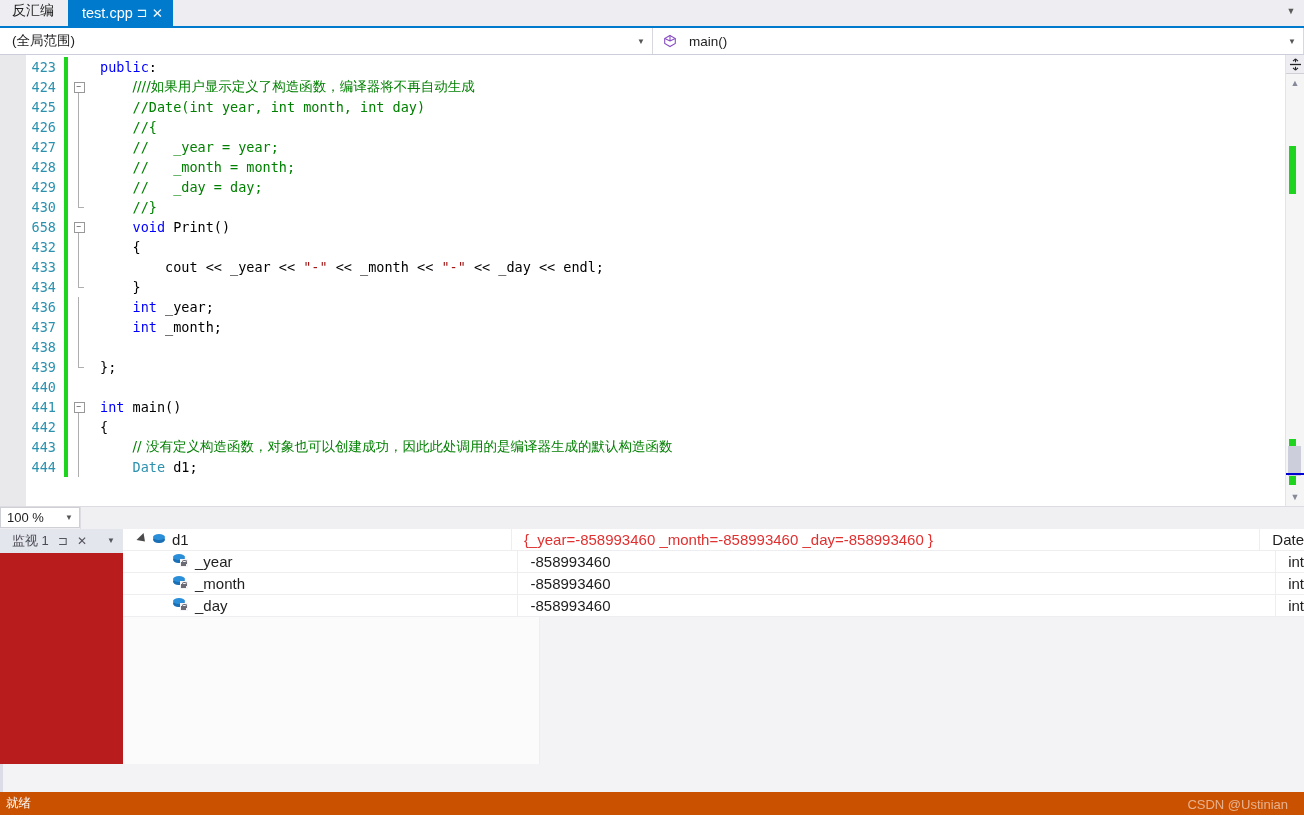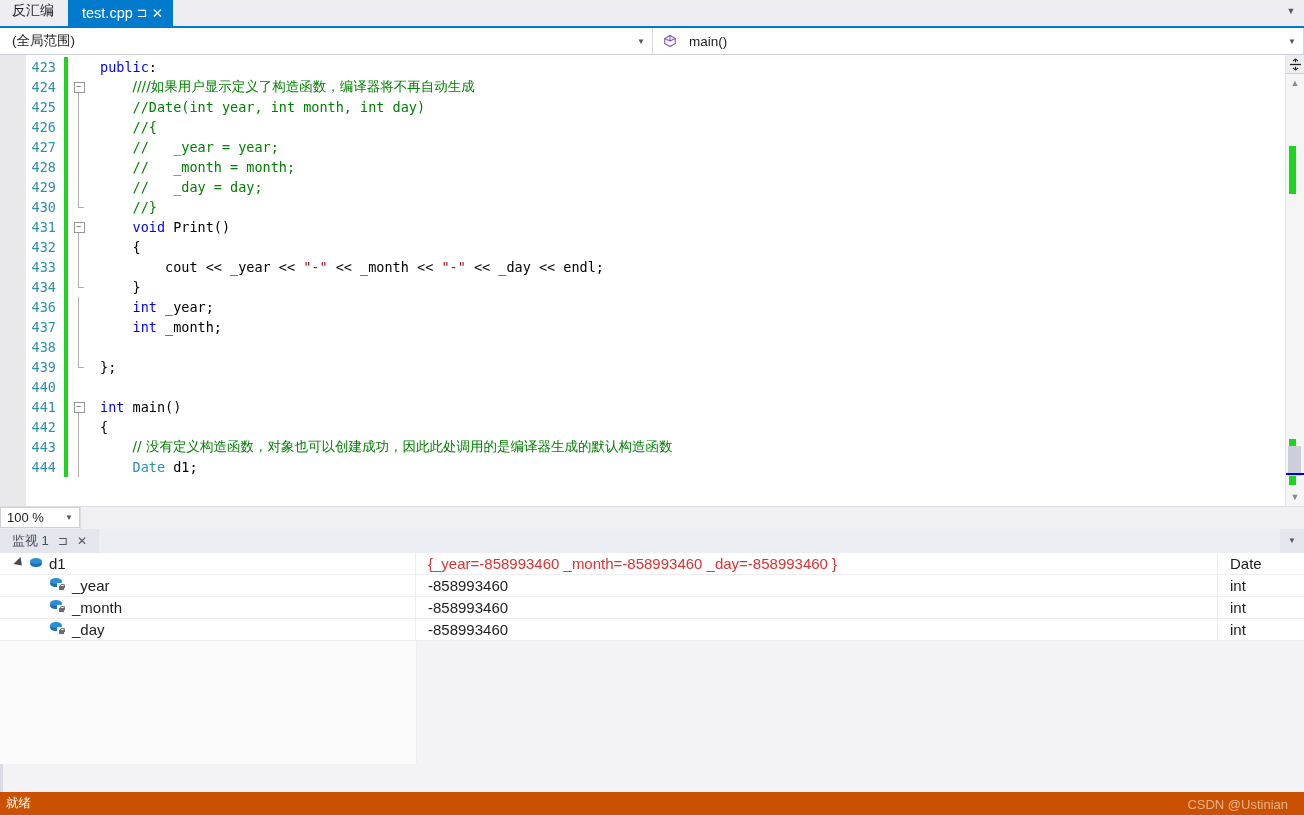--- a/index.html
+++ b/index.html
@@ -113,21 +113,21 @@
   }
   .zoombox{
     width:80px;height:21px;background:#ffffff;border:1px solid #cfcfd6;
     display:flex;align-items:center;box-sizing:border-box;margin-left:0;
   }
   .zoombox .zt{padding-left:6px;font-size:13px;color:#1e1e1e;}
   .zoombox .za{margin-left:auto;padding-right:6px;font-size:8px;color:#555;}
   .hscroll{flex:1;height:22px;background:#f0f0f2;border-left:1px solid #dcdce1;}
 
   
-  .watch{flex:0 0 auto;display:flex;flex-direction:column;background:#b91c1c;}
+  .watch{flex:0 0 auto;display:flex;flex-direction:row;background:#b91c1c;}
   .watch-tabrow{
     height:24px;background:#e4e6ed;display:flex;align-items:center;flex:0 0 auto;
   }
   .watch-tab{
     height:24px;display:flex;align-items:center;gap:9px;padding:0 12px;
     background:#e4e6ed;color:#3b3b44;font-size:13px;
   }
   .watch-tab .wt-name{color:#4a4a55;}
   .watch-tab .wt-ic{color:#55555f;font-size:12px;}
   .watch-tabrow .filler{flex:1;height:24px;background:#eceef3;}
@@ -228,21 +228,21 @@
       <div class="ind-strip"></div>
       <div class="code-lines" id="code-lines">
           <div class="line"><span class="lnum">423</span><span class="chbar"></span><span class="foldcol"></span><span class="ctext-cell"><span></span><span class="kw">public</span><span class="pl">:</span></span></div>
           <div class="line"><span class="lnum">424</span><span class="chbar"></span><span class="foldcol"><span class="fold-v half-bottom"></span><span class="fold-box">−</span></span><span class="ctext-cell"><span>    </span><span class="cmt cjk">////如果用户显示定义了构造函数，编译器将不再自动生成</span></span></div>
           <div class="line"><span class="lnum">425</span><span class="chbar"></span><span class="foldcol"><span class="fold-v"></span></span><span class="ctext-cell"><span>    </span><span class="cmt">//Date(int year, int month, int day)</span></span></div>
           <div class="line"><span class="lnum">426</span><span class="chbar"></span><span class="foldcol"><span class="fold-v"></span></span><span class="ctext-cell"><span>    </span><span class="cmt">//{</span></span></div>
           <div class="line"><span class="lnum">427</span><span class="chbar"></span><span class="foldcol"><span class="fold-v"></span></span><span class="ctext-cell"><span>    </span><span class="cmt">//   _year = year;</span></span></div>
           <div class="line"><span class="lnum">428</span><span class="chbar"></span><span class="foldcol"><span class="fold-v"></span></span><span class="ctext-cell"><span>    </span><span class="cmt">//   _month = month;</span></span></div>
           <div class="line"><span class="lnum">429</span><span class="chbar"></span><span class="foldcol"><span class="fold-v"></span></span><span class="ctext-cell"><span>    </span><span class="cmt">//   _day = day;</span></span></div>
           <div class="line"><span class="lnum">430</span><span class="chbar"></span><span class="foldcol"><span class="fold-v half-top"></span><span class="fold-end"></span></span><span class="ctext-cell"><span>    </span><span class="cmt">//}</span></span></div>
-          <div class="line"><span class="lnum">431</span><span class="chbar"></span><span class="foldcol"><span class="fold-v half-bottom"></span><span class="fold-box">−</span></span><span class="ctext-cell"><span>    </span><span class="kw">void</span><span class="pl"> Print()</span></span></div>
+          <div class="line"><span class="lnum">658</span><span class="chbar"></span><span class="foldcol"><span class="fold-v half-bottom"></span><span class="fold-box">−</span></span><span class="ctext-cell"><span>    </span><span class="kw">void</span><span class="pl"> Print()</span></span></div>
           <div class="line"><span class="lnum">432</span><span class="chbar"></span><span class="foldcol"><span class="fold-v"></span></span><span class="ctext-cell"><span>    </span><span class="pl">{</span></span></div>
           <div class="line"><span class="lnum">433</span><span class="chbar"></span><span class="foldcol"><span class="fold-v"></span></span><span class="ctext-cell"><span>        </span><span class="pl">cout &lt;&lt; _year &lt;&lt; </span><span class="str">"-"</span><span class="pl"> &lt;&lt; _month &lt;&lt; </span><span class="str">"-"</span><span class="pl"> &lt;&lt; _day &lt;&lt; endl;</span></span></div>
           <div class="line"><span class="lnum">434</span><span class="chbar"></span><span class="foldcol"><span class="fold-v half-top"></span><span class="fold-end"></span></span><span class="ctext-cell"><span>    </span><span class="pl">}</span></span></div>
           <div class="line"><span class="lnum">436</span><span class="chbar"></span><span class="foldcol"><span class="fold-v"></span></span><span class="ctext-cell"><span>    </span><span class="kw">int</span><span class="pl"> _year;</span></span></div>
           <div class="line"><span class="lnum">437</span><span class="chbar"></span><span class="foldcol"><span class="fold-v"></span></span><span class="ctext-cell"><span>    </span><span class="kw">int</span><span class="pl"> _month;</span></span></div>
           <div class="line"><span class="lnum">438</span><span class="chbar"></span><span class="foldcol"><span class="fold-v"></span></span></div>
           <div class="line"><span class="lnum">439</span><span class="chbar"></span><span class="foldcol"><span class="fold-v half-top"></span><span class="fold-end"></span></span><span class="ctext-cell"><span></span><span class="pl">};</span></span></div>
           <div class="line"><span class="lnum">440</span><span class="chbar"></span><span class="foldcol"></span><span class="ctext-cell"><span></span></span></div>
           <div class="line"><span class="lnum">441</span><span class="chbar"></span><span class="foldcol"><span class="fold-v half-bottom"></span><span class="fold-box">−</span></span><span class="ctext-cell"><span></span><span class="kw">int</span><span class="pl"> main()</span></span></div>
           <div class="line"><span class="lnum">442</span><span class="chbar"></span><span class="foldcol"><span class="fold-v"></span></span><span class="ctext-cell"><span></span><span class="pl">{</span></span></div>

